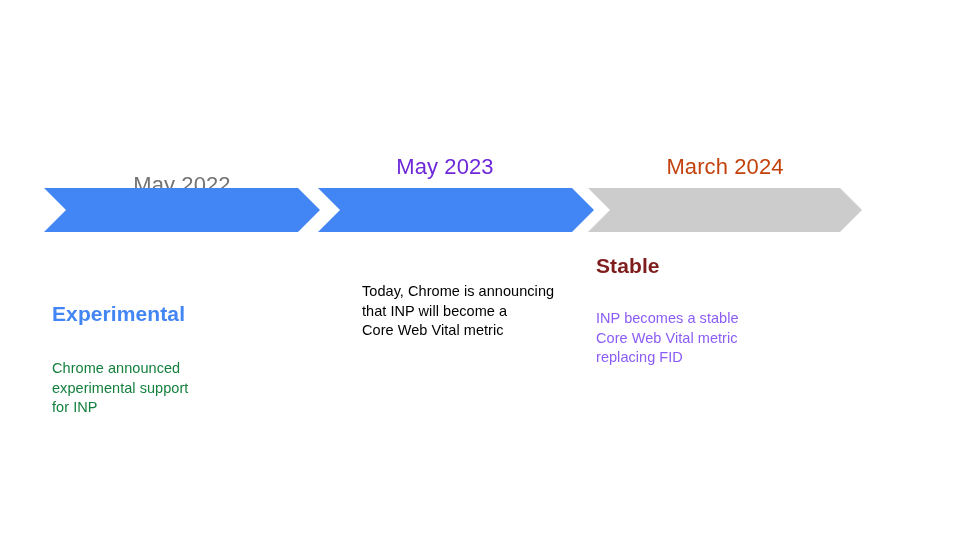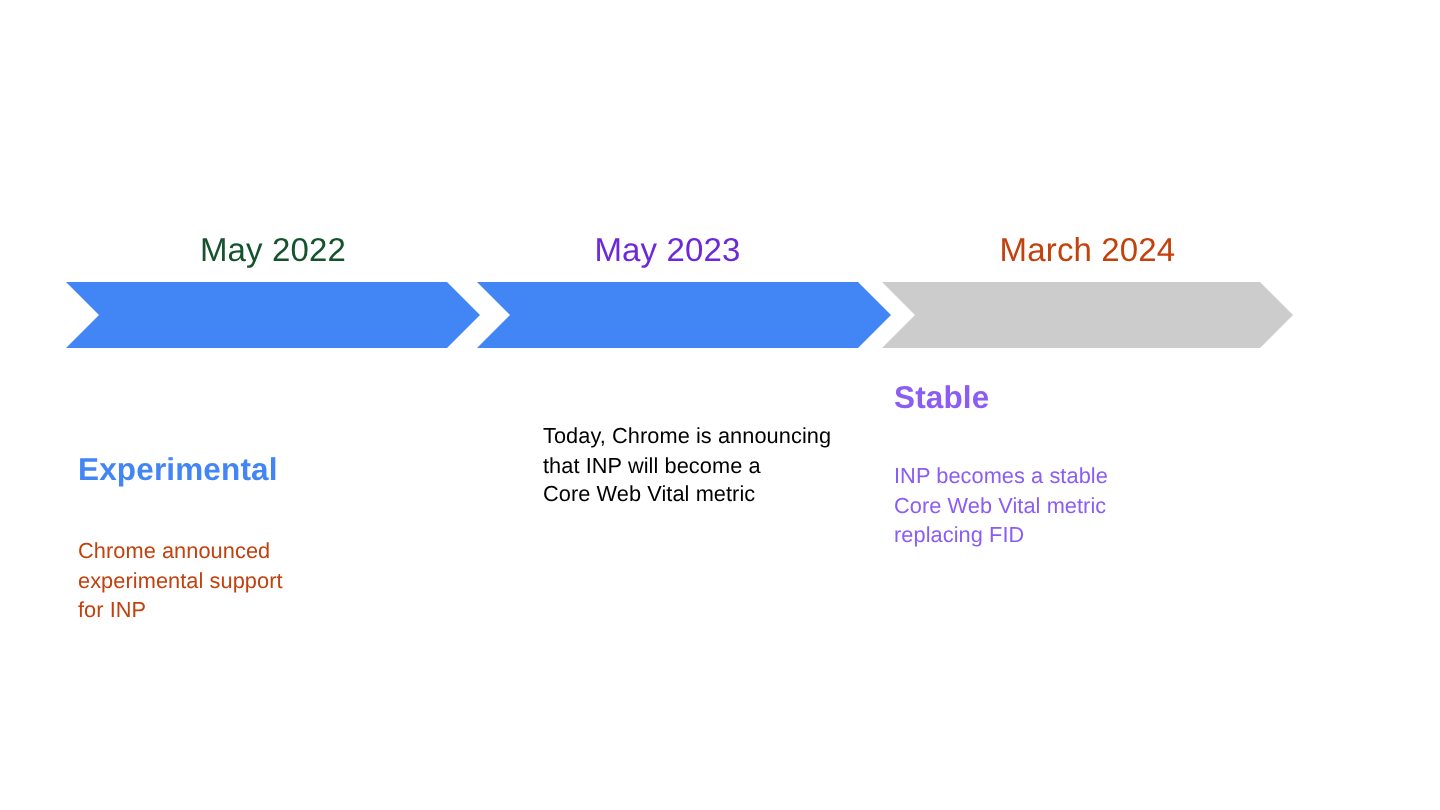--- a/index.html
+++ b/index.html
@@ -67,31 +67,31 @@
     line-height: 19.5px;
     letter-spacing: 0.05px;
     white-space: pre-line;
   }
 </style>
 </head>
 <body>
 
 <div id="timeline-canvas">
 
-  <div class="date-label" style="left:44px; top:154px; width:276px; color:#14532d;">May 2022</div>
+  <div class="date-label" style="left:44px; top:172px; width:276px; color:#737373;">May 2022</div>
 
   <div class="chevron" style="left:44px; width:276px;">
     <svg class="chev-shape" viewBox="0 0 276 44" preserveAspectRatio="none">
       <polygon points="0,0 254,0 276,22 254,44 0,44 22,22" fill="#4285f4"></polygon>
     </svg>
   </div>
 
   <div class="stage-text" style="left:52px; width:260px;">
     <p class="stage-heading" style="color:#4285f4;margin-top:48px;">Experimental</p>
-    <p class="stage-body" style="color:#c2410c;margin-top:32px;">Chrome announced
+    <p class="stage-body" style="color:#15803d;margin-top:32px;">Chrome announced
 experimental support
 for INP</p>
   </div>
 
   <div class="date-label" style="left:307px; top:154px; width:276px; color:#6d28d9;">May 2023</div>
 
   <div class="chevron" style="left:318px; width:276px;">
     <svg class="chev-shape" viewBox="0 0 276 44" preserveAspectRatio="none">
       <polygon points="0,0 254,0 276,22 254,44 0,44 22,22" fill="#4285f4"></polygon>
     </svg>
@@ -105,19 +105,19 @@
 
   <div class="date-label" style="left:588px; top:154px; width:274px; color:#c2410c;">March 2024</div>
 
   <div class="chevron" style="left:588px; width:274px;">
     <svg class="chev-shape" viewBox="0 0 274 44" preserveAspectRatio="none">
       <polygon points="0,0 252,0 274,22 252,44 0,44 22,22" fill="#cccccc"></polygon>
     </svg>
   </div>
 
   <div class="stage-text" style="left:596px; width:260px;">
-    <p class="stage-heading" style="color:#8b5cf6;">Stable</p>
+    <p class="stage-heading" style="color:#7f1d1d;">Stable</p>
     <p class="stage-body" style="color:#8b5cf6;">INP becomes a stable
 Core Web Vital metric
 replacing FID</p>
   </div>
 
 </div>
 
 </body></html>

